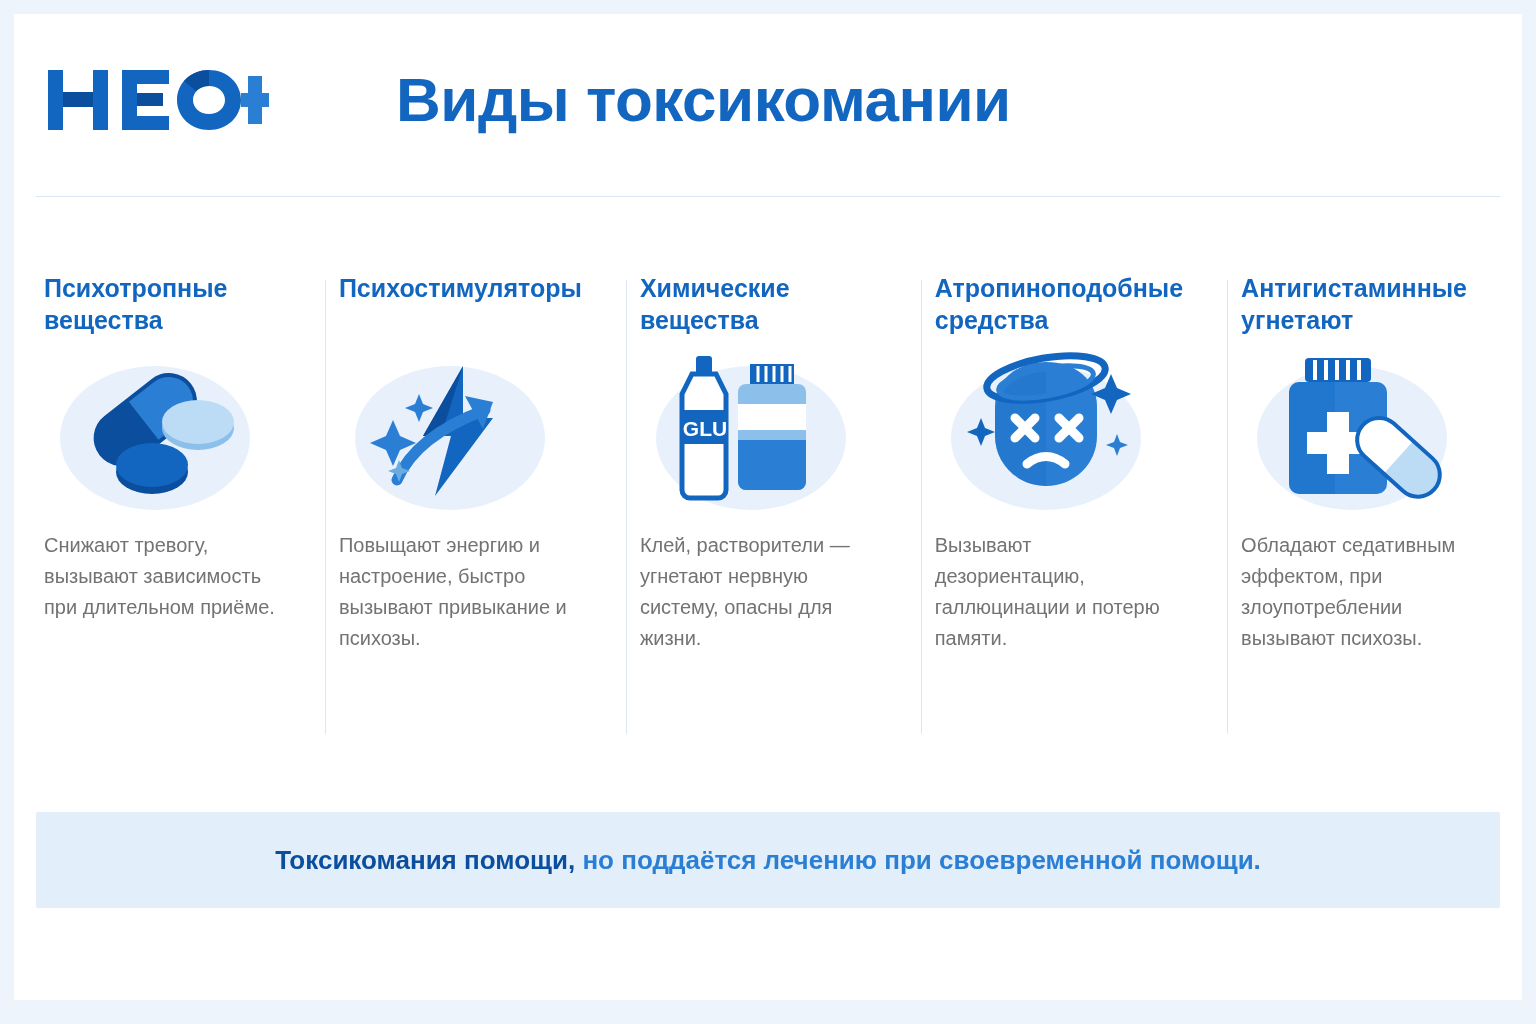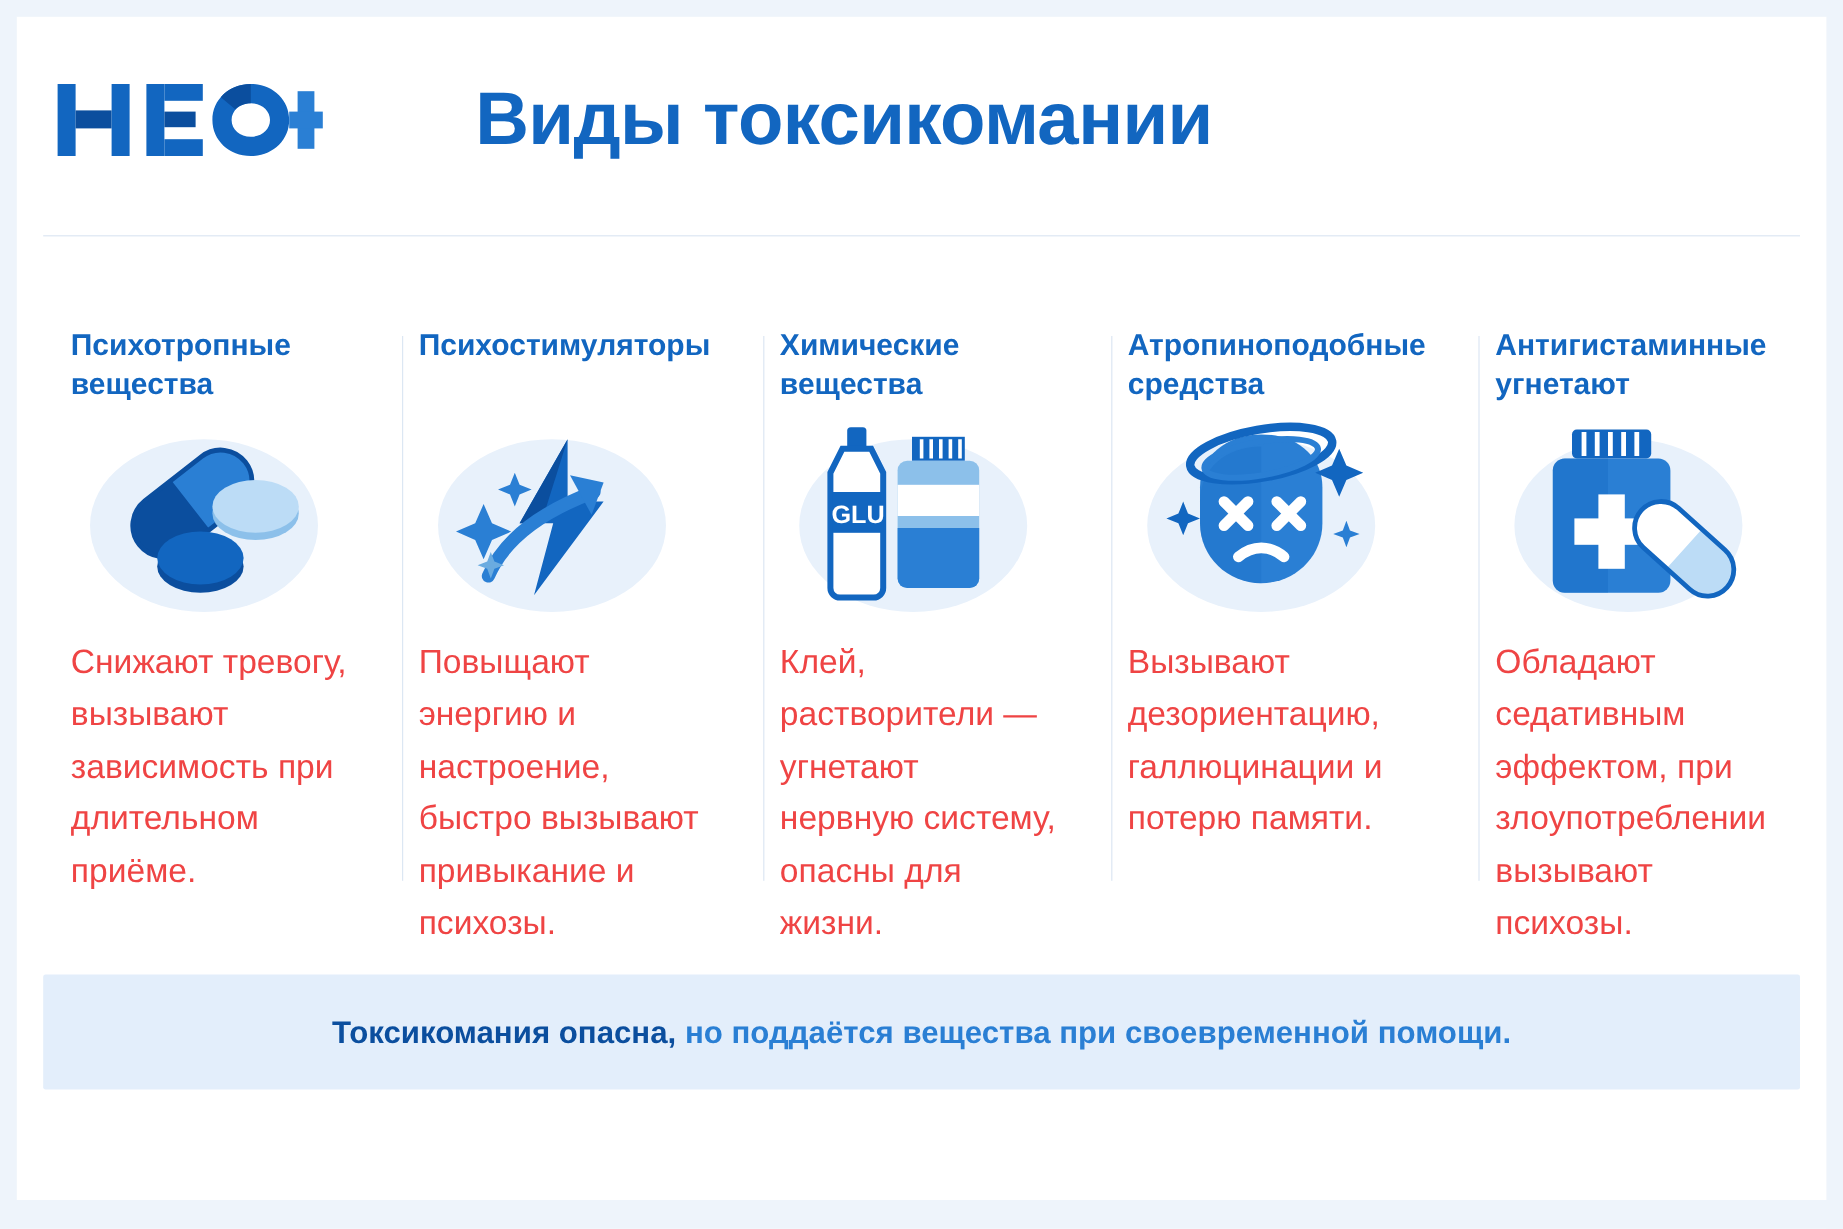--- a/index.html
+++ b/index.html
@@ -81,21 +81,21 @@
     left: 36px;
     right: 36px;
     height: 1px;
     background: #dce7f3;
   }
 
   
   .columns {
     position: absolute;
     top: 272px;
-    left: 51px;
+    left: 36px;
     right: 36px;
     height: 470px;
     display: flex;
     gap: 28px;
   }
   .col {
     flex: 1 1 0;
     position: relative;
     padding: 0 22px 0 8px;
     box-sizing: border-box;
@@ -118,22 +118,22 @@
   }
   .icon-wrap {
     height: 190px;
     display: flex;
     align-items: center;
     justify-content: flex-start;
     padding-left: 6px;
     text-align: right;
   }
   .col-text {
-    font-size: 28px;
-    color: #ef4444;
+    font-size: 20px;
+    color: #737373;
     line-height: 1.55;
   }
 
   
   .banner {
     position: absolute;
     left: 36px;
     right: 36px;
     bottom: 116px;
     height: 96px;
@@ -300,16 +300,16 @@
           </g>
         </svg>
       </div>
       <div class="col-text">Обладают седативным эффектом, при злоупотреблении вызывают психозы.</div>
     </div>
 
   </div>
 
   <div class="banner">
     <div class="banner-text">
-      <span class="b-strong">Токсикомания опасна,</span><span class="b-normal"> но поддаётся вещества при своевременной помощи.</span>
+      <span class="b-strong">Токсикомания помощи,</span><span class="b-normal"> но поддаётся лечению при своевременной помощи.</span>
     </div>
   </div>
 </div>
 
 </body></html>

